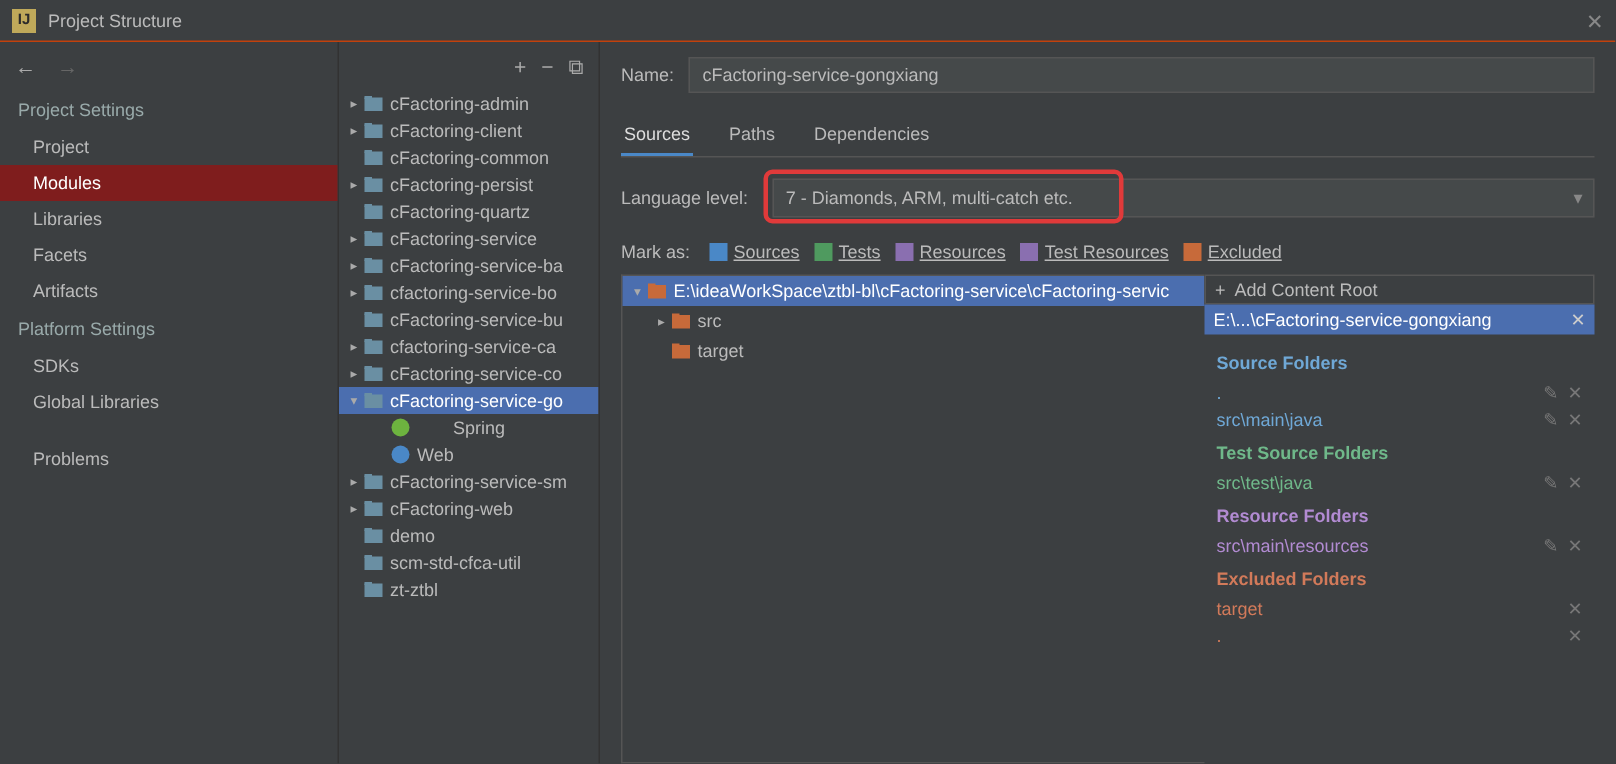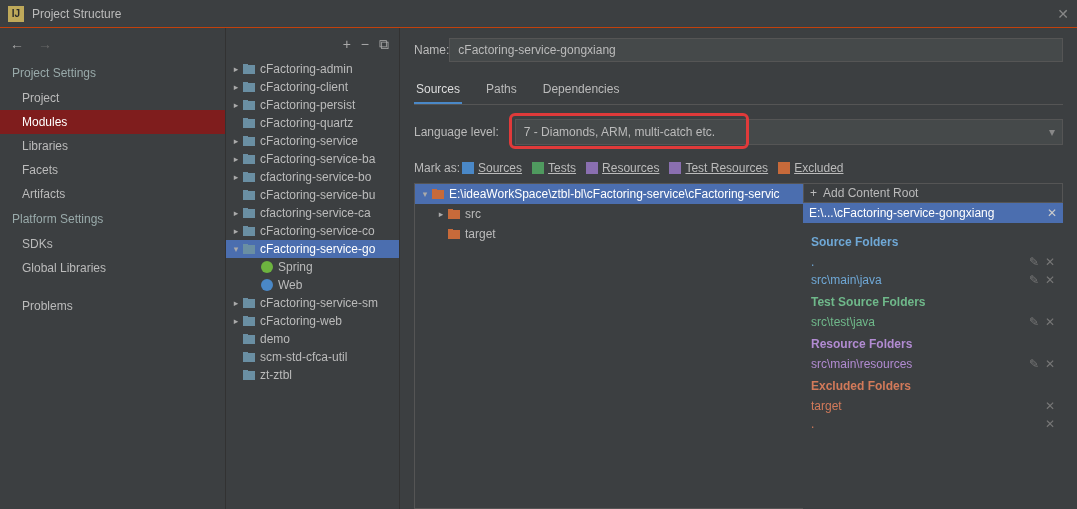--- a/index.html
+++ b/index.html
@@ -20,31 +20,31 @@
 .mid-toolbar { height:32px; display:flex; align-items:center; justify-content:flex-end; gap:10px; padding:0 10px; }
 .tb-icon { color:#aaa; cursor:pointer; font-size:14px; }
 .tree { flex:1; overflow:hidden; }
 .tree-row { display:flex; align-items:center; height:18px; padding-left:4px; cursor:pointer; white-space:nowrap; }
 .tree-row.sel { background:#4b6eaf; color:#fff; }
 .exp { width:12px; text-align:center; color:#aaa; font-size:9px; }
 .fold { width:14px; height:14px; margin-right:4px; display:inline-flex; align-items:center; justify-content:center; }
 .fold svg { width:14px; height:14px; }
 .leaf-icon { width:14px; height:14px; margin-right:4px; display:inline-block; }
 .col-right { flex:1; display:flex; flex-direction:column; padding:10px 14px 0 14px; }
-.name-row { display:flex; align-items:center; margin-bottom:14px; }
+.name-row { display:flex; align-items:center; gap:10px; margin-bottom:14px; }
 .name-row label { color:#bbb; }
 .name-row input { flex:1; background:#45494a; border:1px solid #555; color:#bbb; padding:4px 8px; height:24px; }
 .tabs { display:flex; gap:22px; border-bottom:1px solid #555; margin-bottom:14px; }
 .tab { padding:6px 2px; color:#bbb; cursor:pointer; }
 .tab.active { border-bottom:2px solid #4a88c7; color:#ddd; }
 .lang-row { display:flex; align-items:center; gap:16px; margin-bottom:16px; }
 .lang-row .select-wrap { flex:1; position:relative; }
 .lang-row select { width:100%; background:#45494a; border:1px solid #555; color:#bbb; padding:2px 8px; height:26px; appearance:none; }
 .highlight-box { position:absolute; border:3px solid #e03a3a; border-radius:6px; pointer-events:none; }
-.mark-row { display:flex; align-items:center; gap:2px; margin-bottom:8px; }
+.mark-row { display:flex; align-items:center; gap:13px; margin-bottom:8px; }
 .mark-btn { display:flex; align-items:center; gap:4px; cursor:pointer; }
 .mark-sw { width:12px; height:12px; display:inline-block; }
 .mark-btn .lbl { text-decoration:underline; color:#bbb; }
 .content-area { display:flex; flex:1; }
 .ca-left { flex:1; border:1px solid #555; border-right:none; }
 .ca-row { display:flex; align-items:center; height:20px; padding-left:4px; }
 .ca-row.hd { background:#4b6eaf; color:#fff; }
 .ca-right { width:260px; display:flex; flex-direction:column; }
 .add-root { height:20px; background:#3c3f41; border:1px solid #555; display:flex; align-items:center; padding:0 6px; gap:6px; cursor:pointer; }
 .root-path { height:20px; background:#4b6eaf; color:#fff; display:flex; align-items:center; padding:0 6px; justify-content:space-between; }
@@ -112,20 +112,30 @@
           <span class="exp">▸</span>
           <span class="fold">
             <svg viewBox="0 0 14 14">
               <rect x="1" y="3" width="12" height="9" fill="#6a8fa3"></rect>
               <rect x="1" y="2" width="5" height="2" fill="#6a8fa3"></rect>
             </svg>
           </span>
           <span>cFactoring-client</span>
         </div>
         <div class="tree-row">
+          <span class="exp"></span>
+          <span class="fold">
+            <svg viewBox="0 0 14 14">
+              <rect x="1" y="3" width="12" height="9" fill="#6a8fa3"></rect>
+              <rect x="1" y="2" width="5" height="2" fill="#6a8fa3"></rect>
+            </svg>
+          </span>
+          <span>cFactoring-common</span>
+        </div>
+        <div class="tree-row">
           <span class="exp">▸</span>
           <span class="fold">
             <svg viewBox="0 0 14 14">
               <rect x="1" y="3" width="12" height="9" fill="#6a8fa3"></rect>
               <rect x="1" y="2" width="5" height="2" fill="#6a8fa3"></rect>
             </svg>
           </span>
           <span>cFactoring-persist</span>
         </div>
         <div class="tree-row">
@@ -201,21 +211,21 @@
         <div class="tree-row sel">
           <span class="exp">▾</span>
           <span class="fold">
             <svg viewBox="0 0 14 14">
               <rect x="1" y="3" width="12" height="9" fill="#6a8fa3"></rect>
               <rect x="1" y="2" width="5" height="2" fill="#6a8fa3"></rect>
             </svg>
           </span>
           <span>cFactoring-service-go</span>
         </div>
-        <div class="tree-row" style="padding-left: 34px;">
+        <div class="tree-row" style="padding-left: 34px; gap: 24px;">
           <span class="leaf-icon"><svg viewBox="0 0 14 14">
               <circle cx="7" cy="7" r="6" fill="#6db33f"></circle>
             </svg></span>
           <span>Spring</span>
         </div>
         <div class="tree-row" style="padding-left: 34px;">
           <span class="leaf-icon"><svg viewBox="0 0 14 14">
               <circle cx="7" cy="7" r="6" fill="#4a88c7"></circle>
             </svg></span>
           <span>Web</span>

